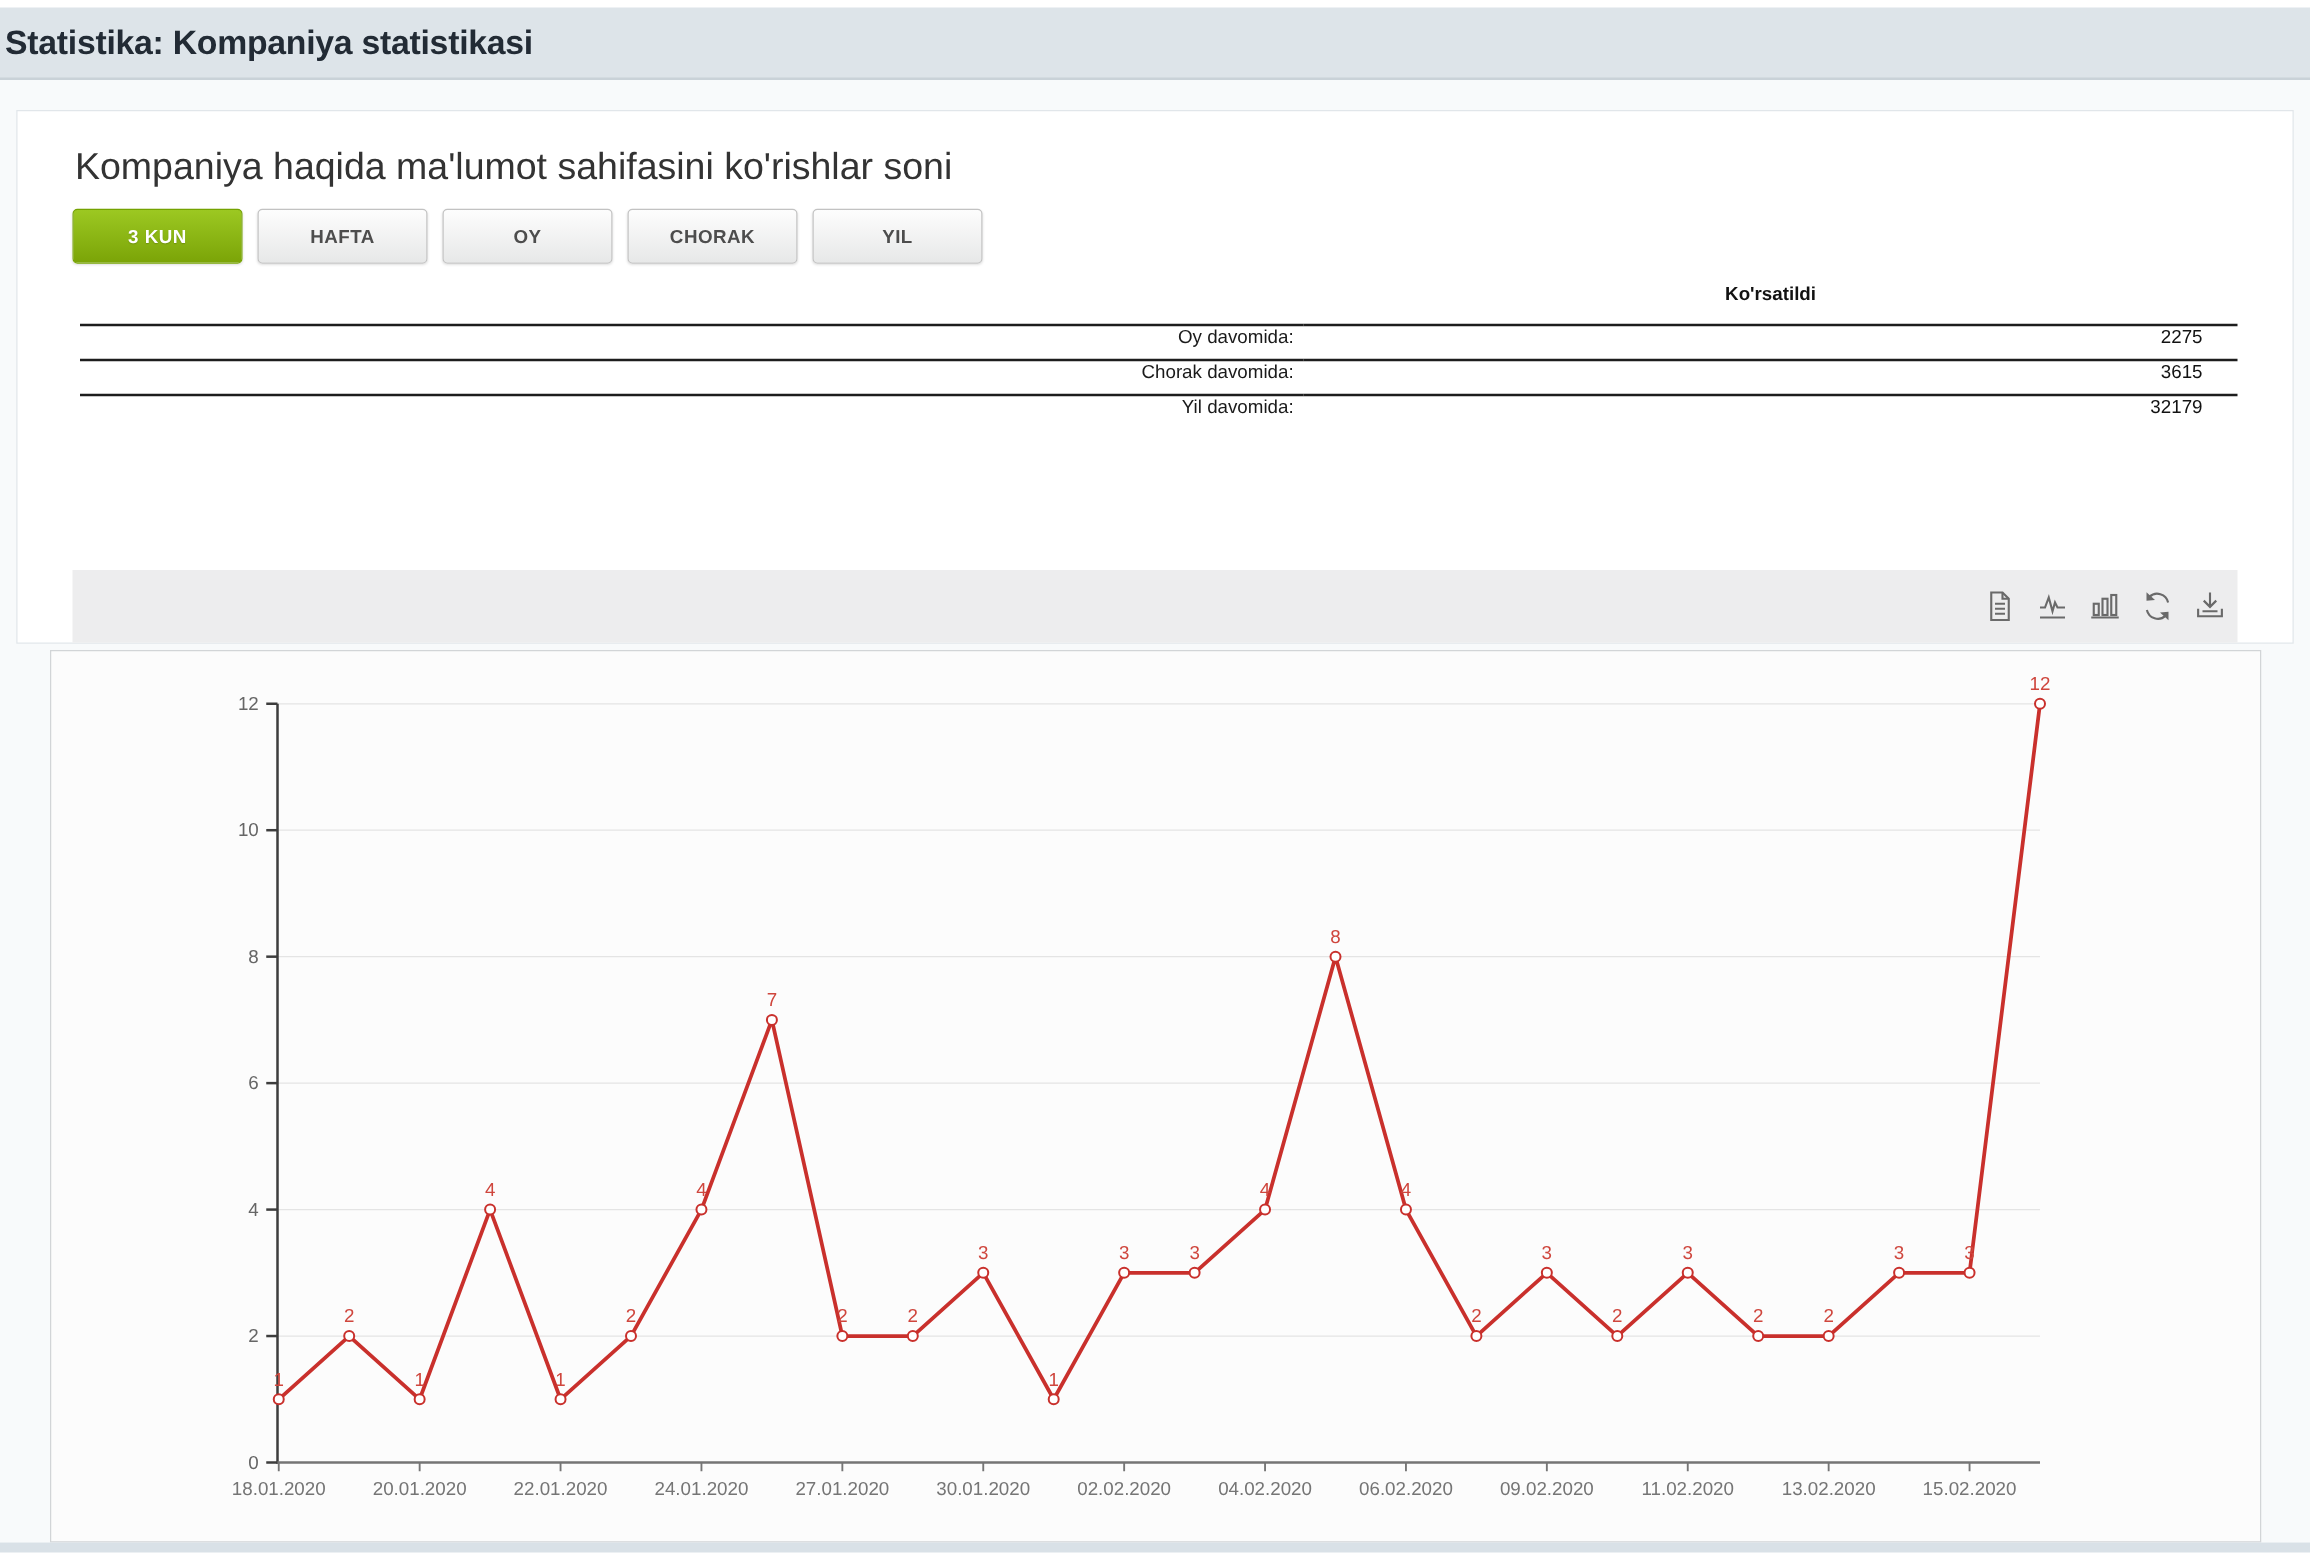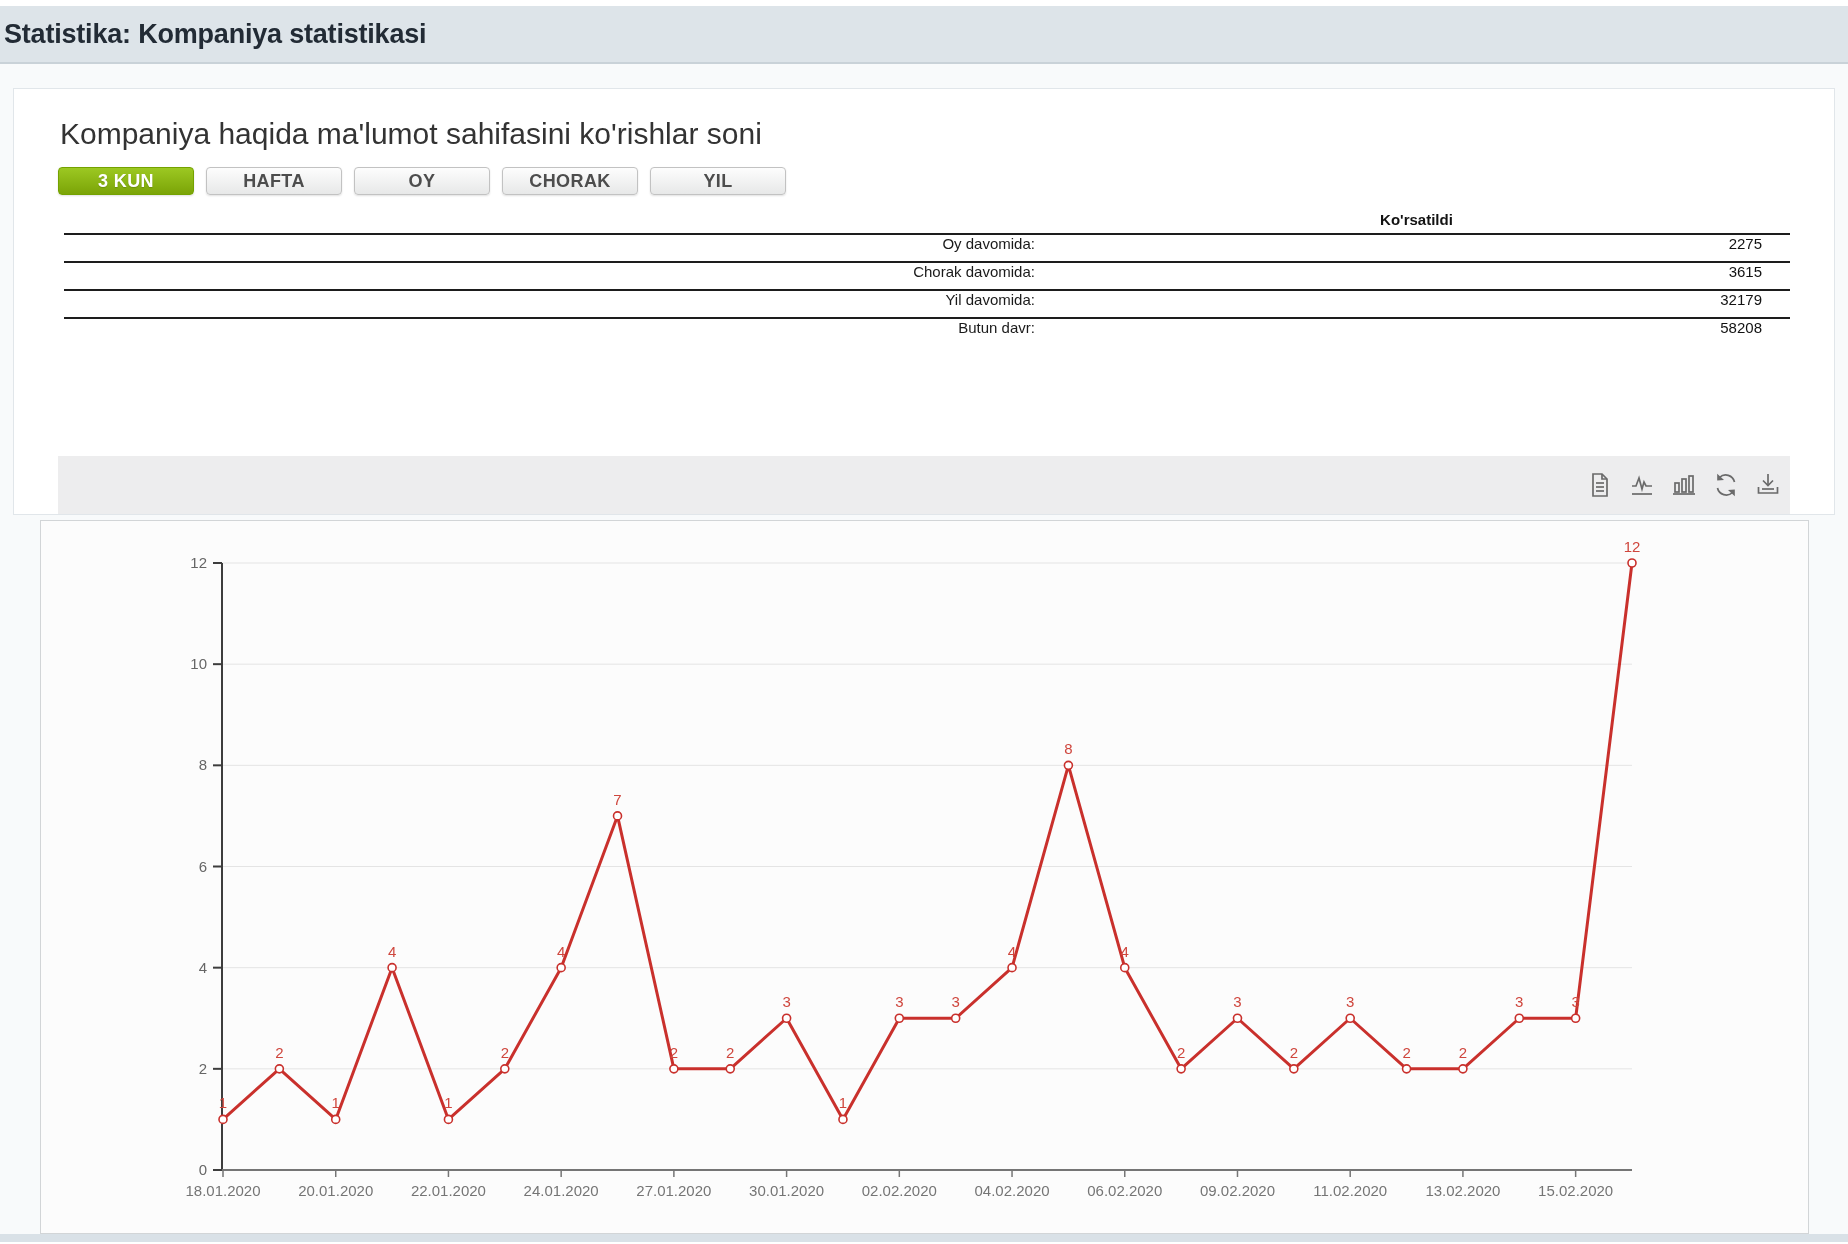--- a/index.html
+++ b/index.html
@@ -23,32 +23,32 @@
   
   .panel {
     margin-left:13px; width:1822px; height:427px;
     background:#ffffff; border:1px solid #e1e6ea;
     display:flex; flex-direction:column;
     padding:28px 44px 0 44px;
   }
   .panel-title { margin:0 0 16px 2px; font-size:30px; font-weight:400; color:#333; }
   .btn-row { display:flex; gap:12px; }
   .btn {
-    min-width:136px; height:28px; padding:0 24px;
+    min-width:136px; height:44px; padding:0 24px;
     border-radius:4px; border:1px solid #c2c2c2;
     background:linear-gradient(#fdfdfd,#e7e8e8);
-    color:#4d4d4d; font-family:inherit; font-weight:bold; font-size:18px;
+    color:#4d4d4d; font-family:inherit; font-weight:bold; font-size:15px;
     letter-spacing:0.4px; box-shadow:0 1px 2px rgba(0,0,0,0.12); cursor:pointer;
   }
   .btn.active {
     background:linear-gradient(#9cc822,#7ba407);
     border-color:#74a200; color:#ffffff; text-shadow:0 1px 1px rgba(0,0,0,0.18);
   }
   .stats-table { margin:8px 0 0 6px; border-collapse:collapse; font-size:15px; color:#121212; }
-  .stats-table th { font-weight:bold; text-align:center; padding:8px 6px 5px; }
+  .stats-table th { font-weight:bold; text-align:center; padding:8px 6px 15px; }
   .stats-table td { padding:0 6px 9px; }
   .stats-table td.lab { width:152px; text-align:right; padding-right:8px; color:#1a1a1a; }
   .stats-table td.val { width:116px; text-align:right; padding-right:28px; }
   .stats-table tbody tr { border-top:2px solid #1d1d1d; }
 
   .toolbar-strip {
     margin-top:auto; height:58px; background:#ededee;
     display:flex; align-items:center; justify-content:flex-end;
     gap:14px; padding-right:8px;
   }
@@ -101,24 +101,20 @@
           <td class="lab">Oy davomida:</td>
           <td class="val">2275</td>
         </tr>
         <tr>
           <td class="lab">Chorak davomida:</td>
           <td class="val">3615</td>
         </tr>
         <tr>
           <td class="lab">Yil davomida:</td>
           <td class="val">32179</td>
-        </tr>
-        <tr>
-          <td class="lab">Butun davr:</td>
-          <td class="val">58208</td>
         </tr>
       </tbody>
     </table>
 
     <div class="toolbar-strip">
       <span class="tool-icon">
         <svg viewBox="0 0 28 28">
           <path d="M7 3 h9 l5 5 v17 H7 Z"></path>
           <path d="M16 3 v5 h5"></path>
           <line x1="10" y1="12" x2="18" y2="12"></line>

